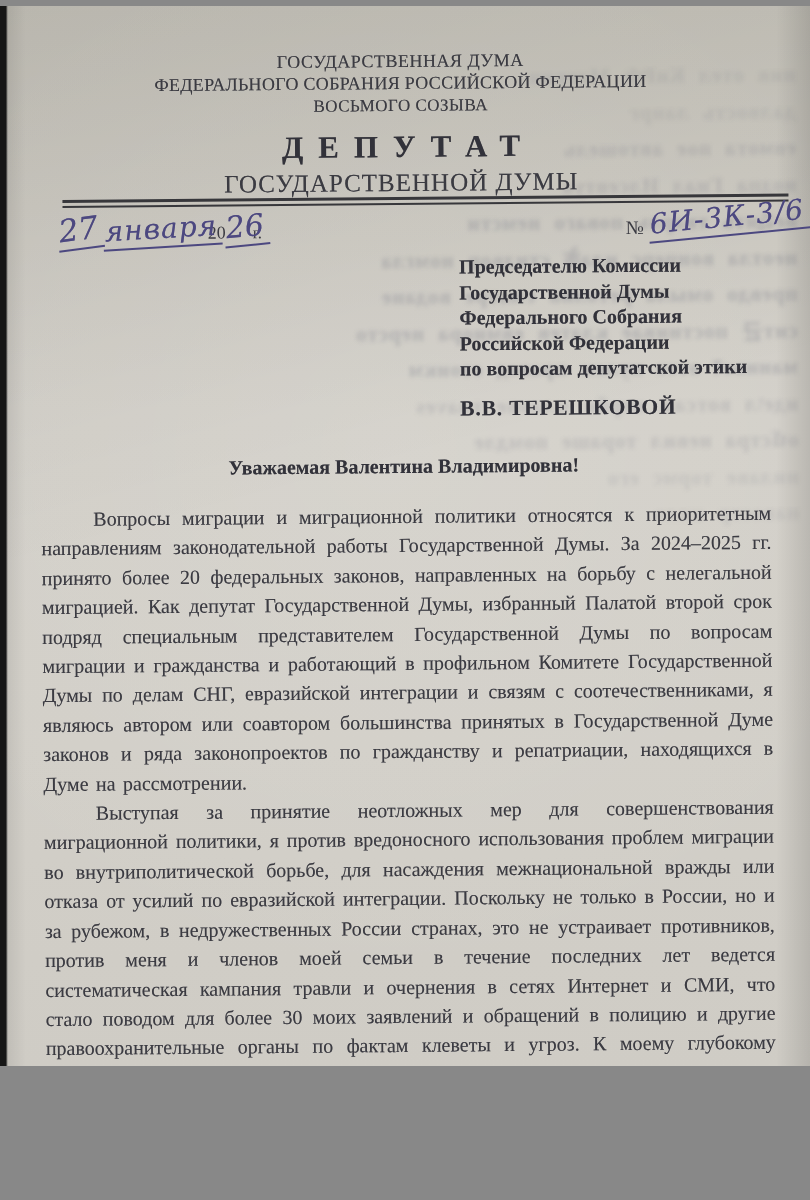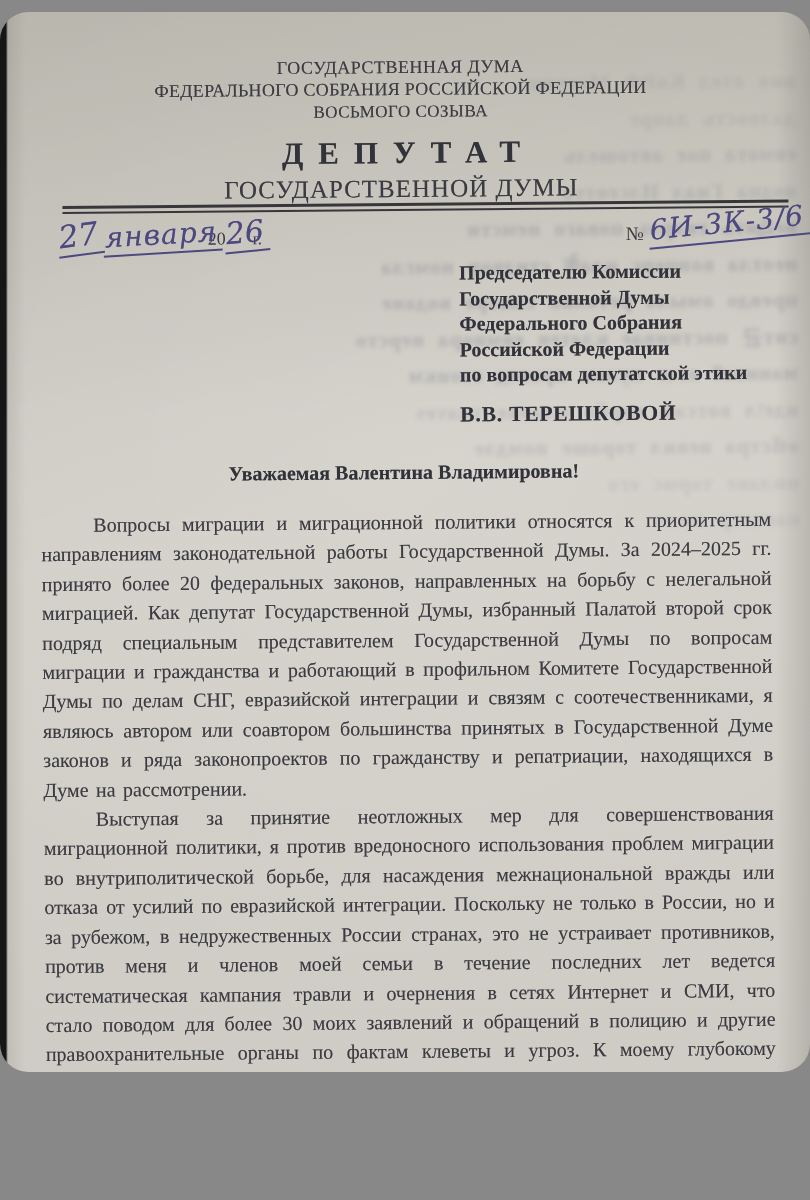--- a/index.html
+++ b/index.html
@@ -8,30 +8,29 @@
     --ink-bold:#32323a;
     --hw-ink:#4c4880;
     --rule:#37373b;
     --edge:#161616;
     --bleed:#5f6375;
   }
   html,body{margin:0;padding:0;background:#888;}
   .page{
     position:relative;
     width:810px;height:1060px;
-    margin:12px auto;
+    margin:6px auto;
     overflow:hidden;
     font-family:"Liberation Serif","DejaVu Serif",serif;
     background:
       linear-gradient(to right, rgba(0,0,0,0.10) 0px, rgba(0,0,0,0) 26px),
       linear-gradient(to left, rgba(0,0,0,0.12) 0px, rgba(0,0,0,0) 34px),
       linear-gradient(165deg, rgba(0,0,0,0.07), rgba(0,0,0,0) 45%),
       radial-gradient(95% 70% at 48% 42%, rgba(255,255,255,0.09), rgba(0,0,0,0) 75%),
       linear-gradient(to bottom, #c7c4bb 0%, #d3d0c9 38%, #d2cfc8 70%, #cfccc5 100%);
-    border-radius: 28px;
   }
   .edge-strip{
     position:absolute;left:0;top:0;width:8px;height:1200px;
     background:linear-gradient(to right,var(--edge) 0 6px, rgba(22,22,22,0.35) 7px, rgba(22,22,22,0) 8px);
     z-index:5;
   }
   .content{
     position:absolute;inset:0;
     transform:rotate(-0.5deg);
     transform-origin:400px 600px;

